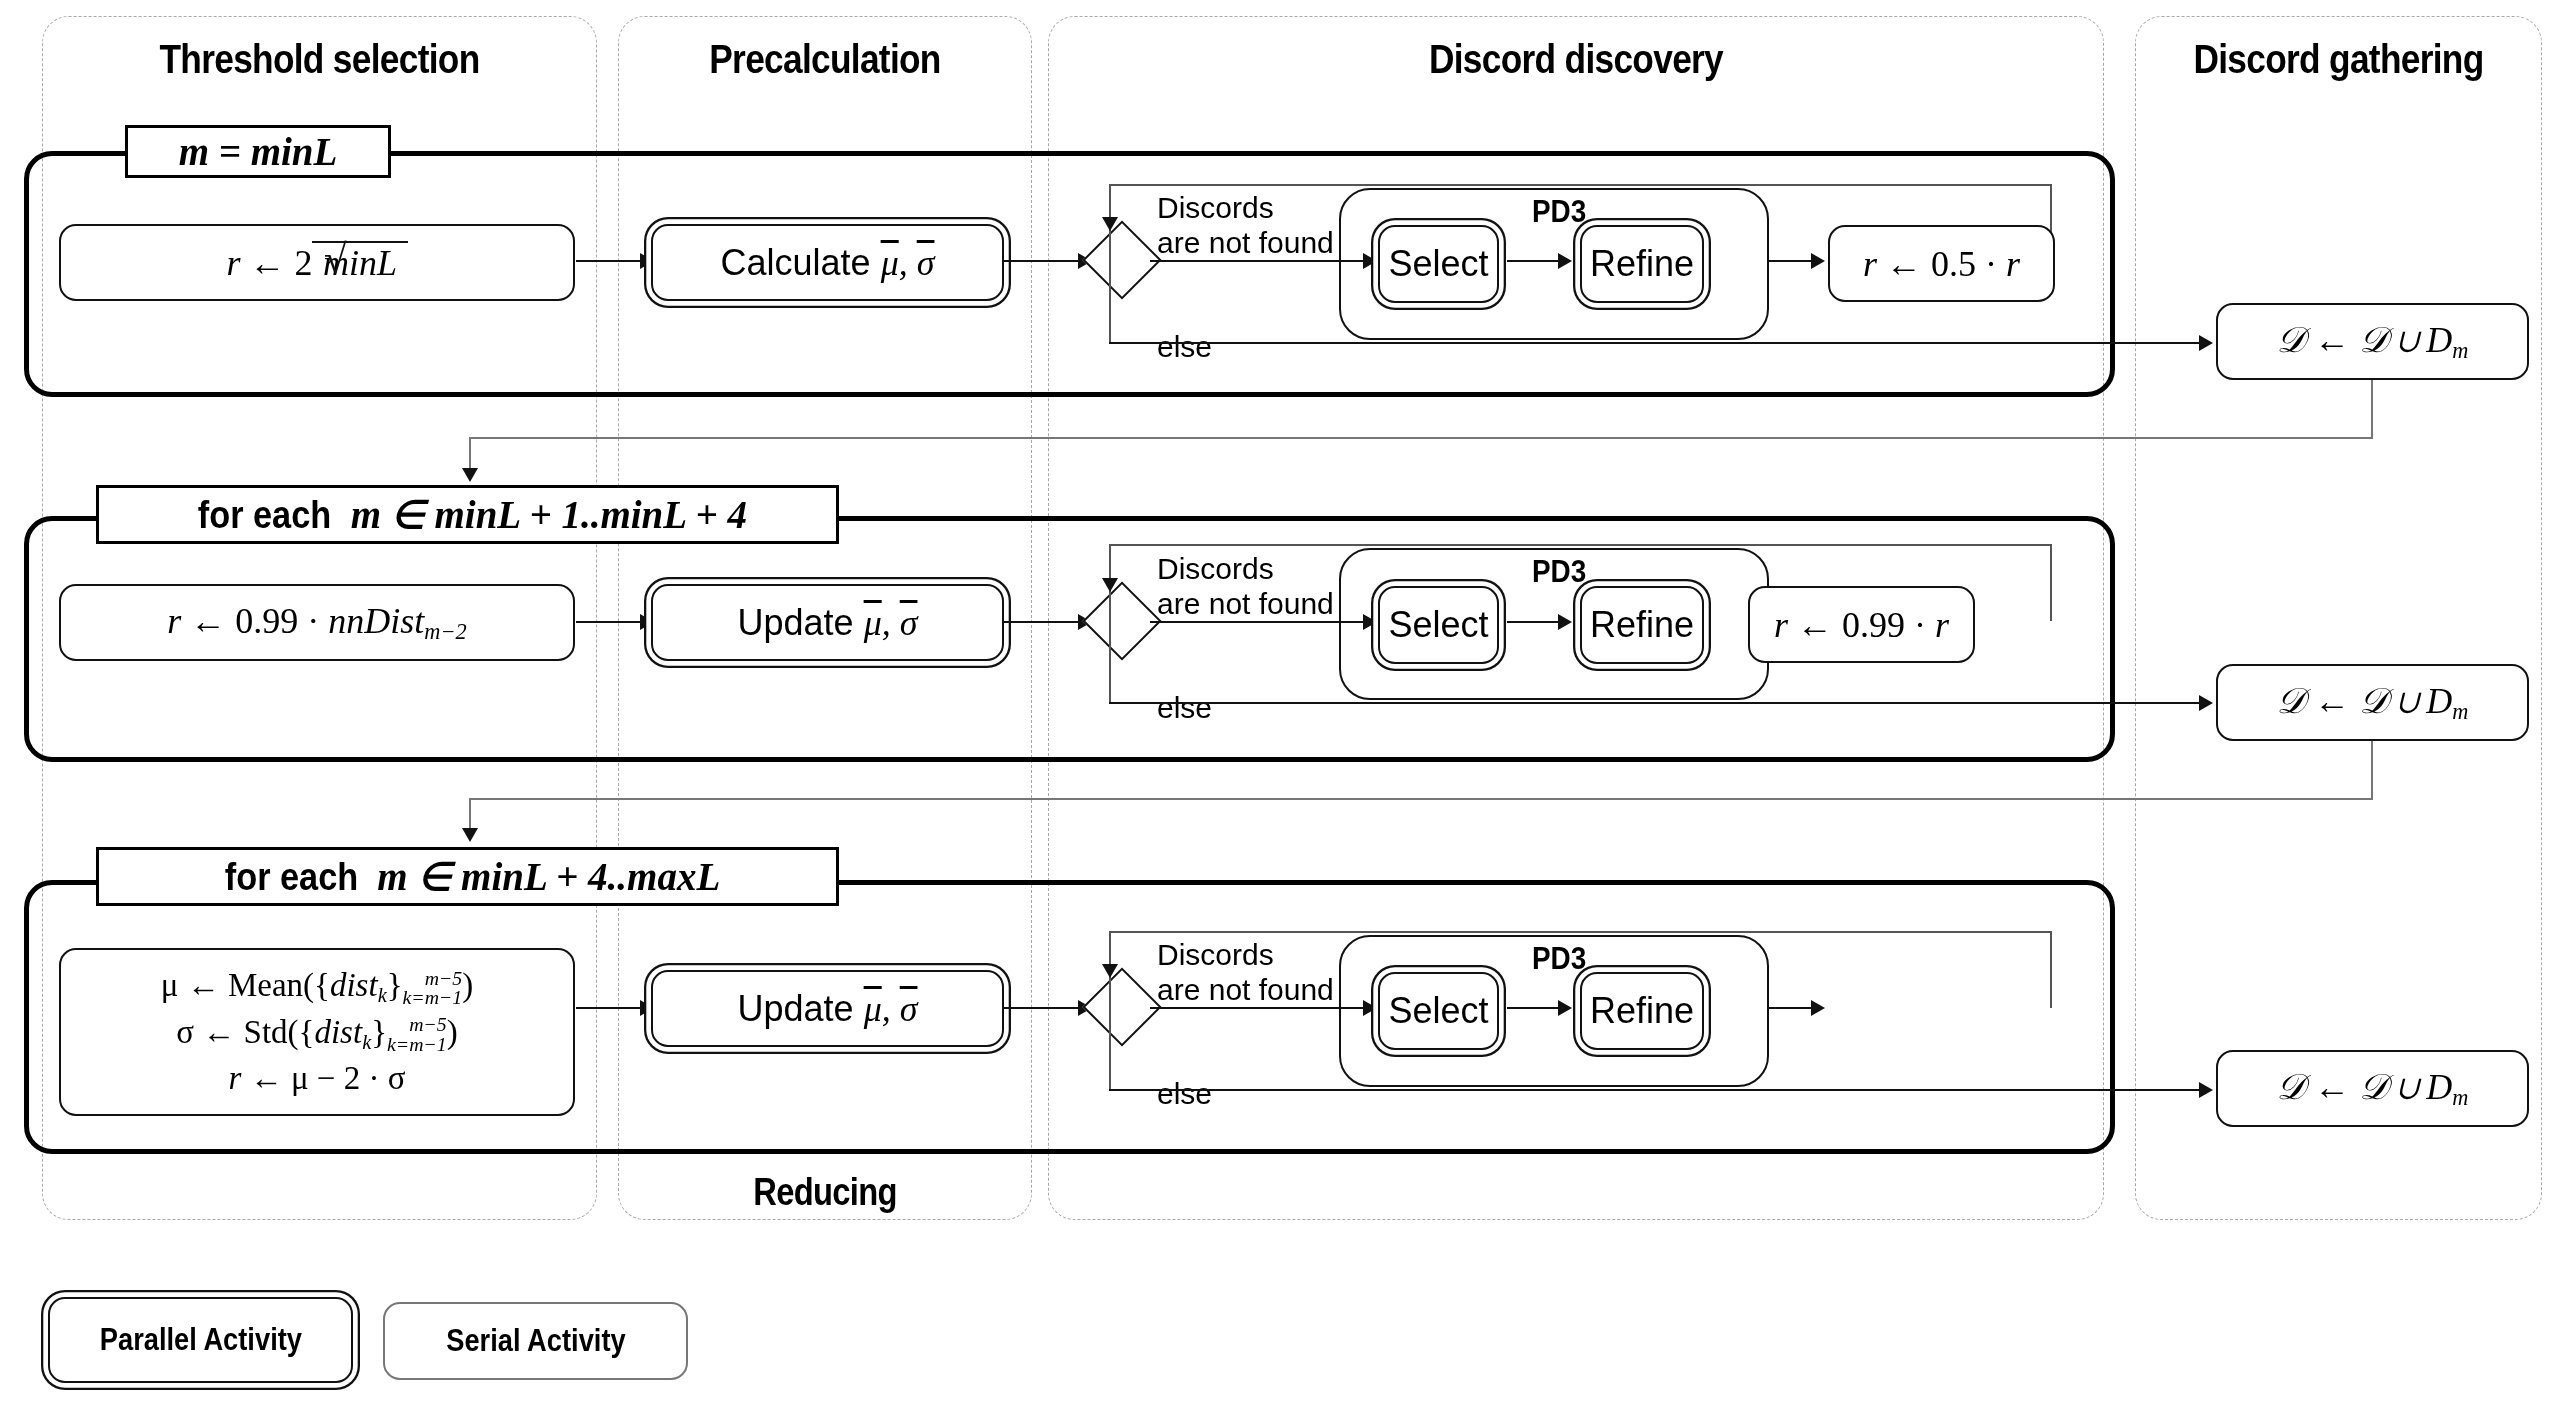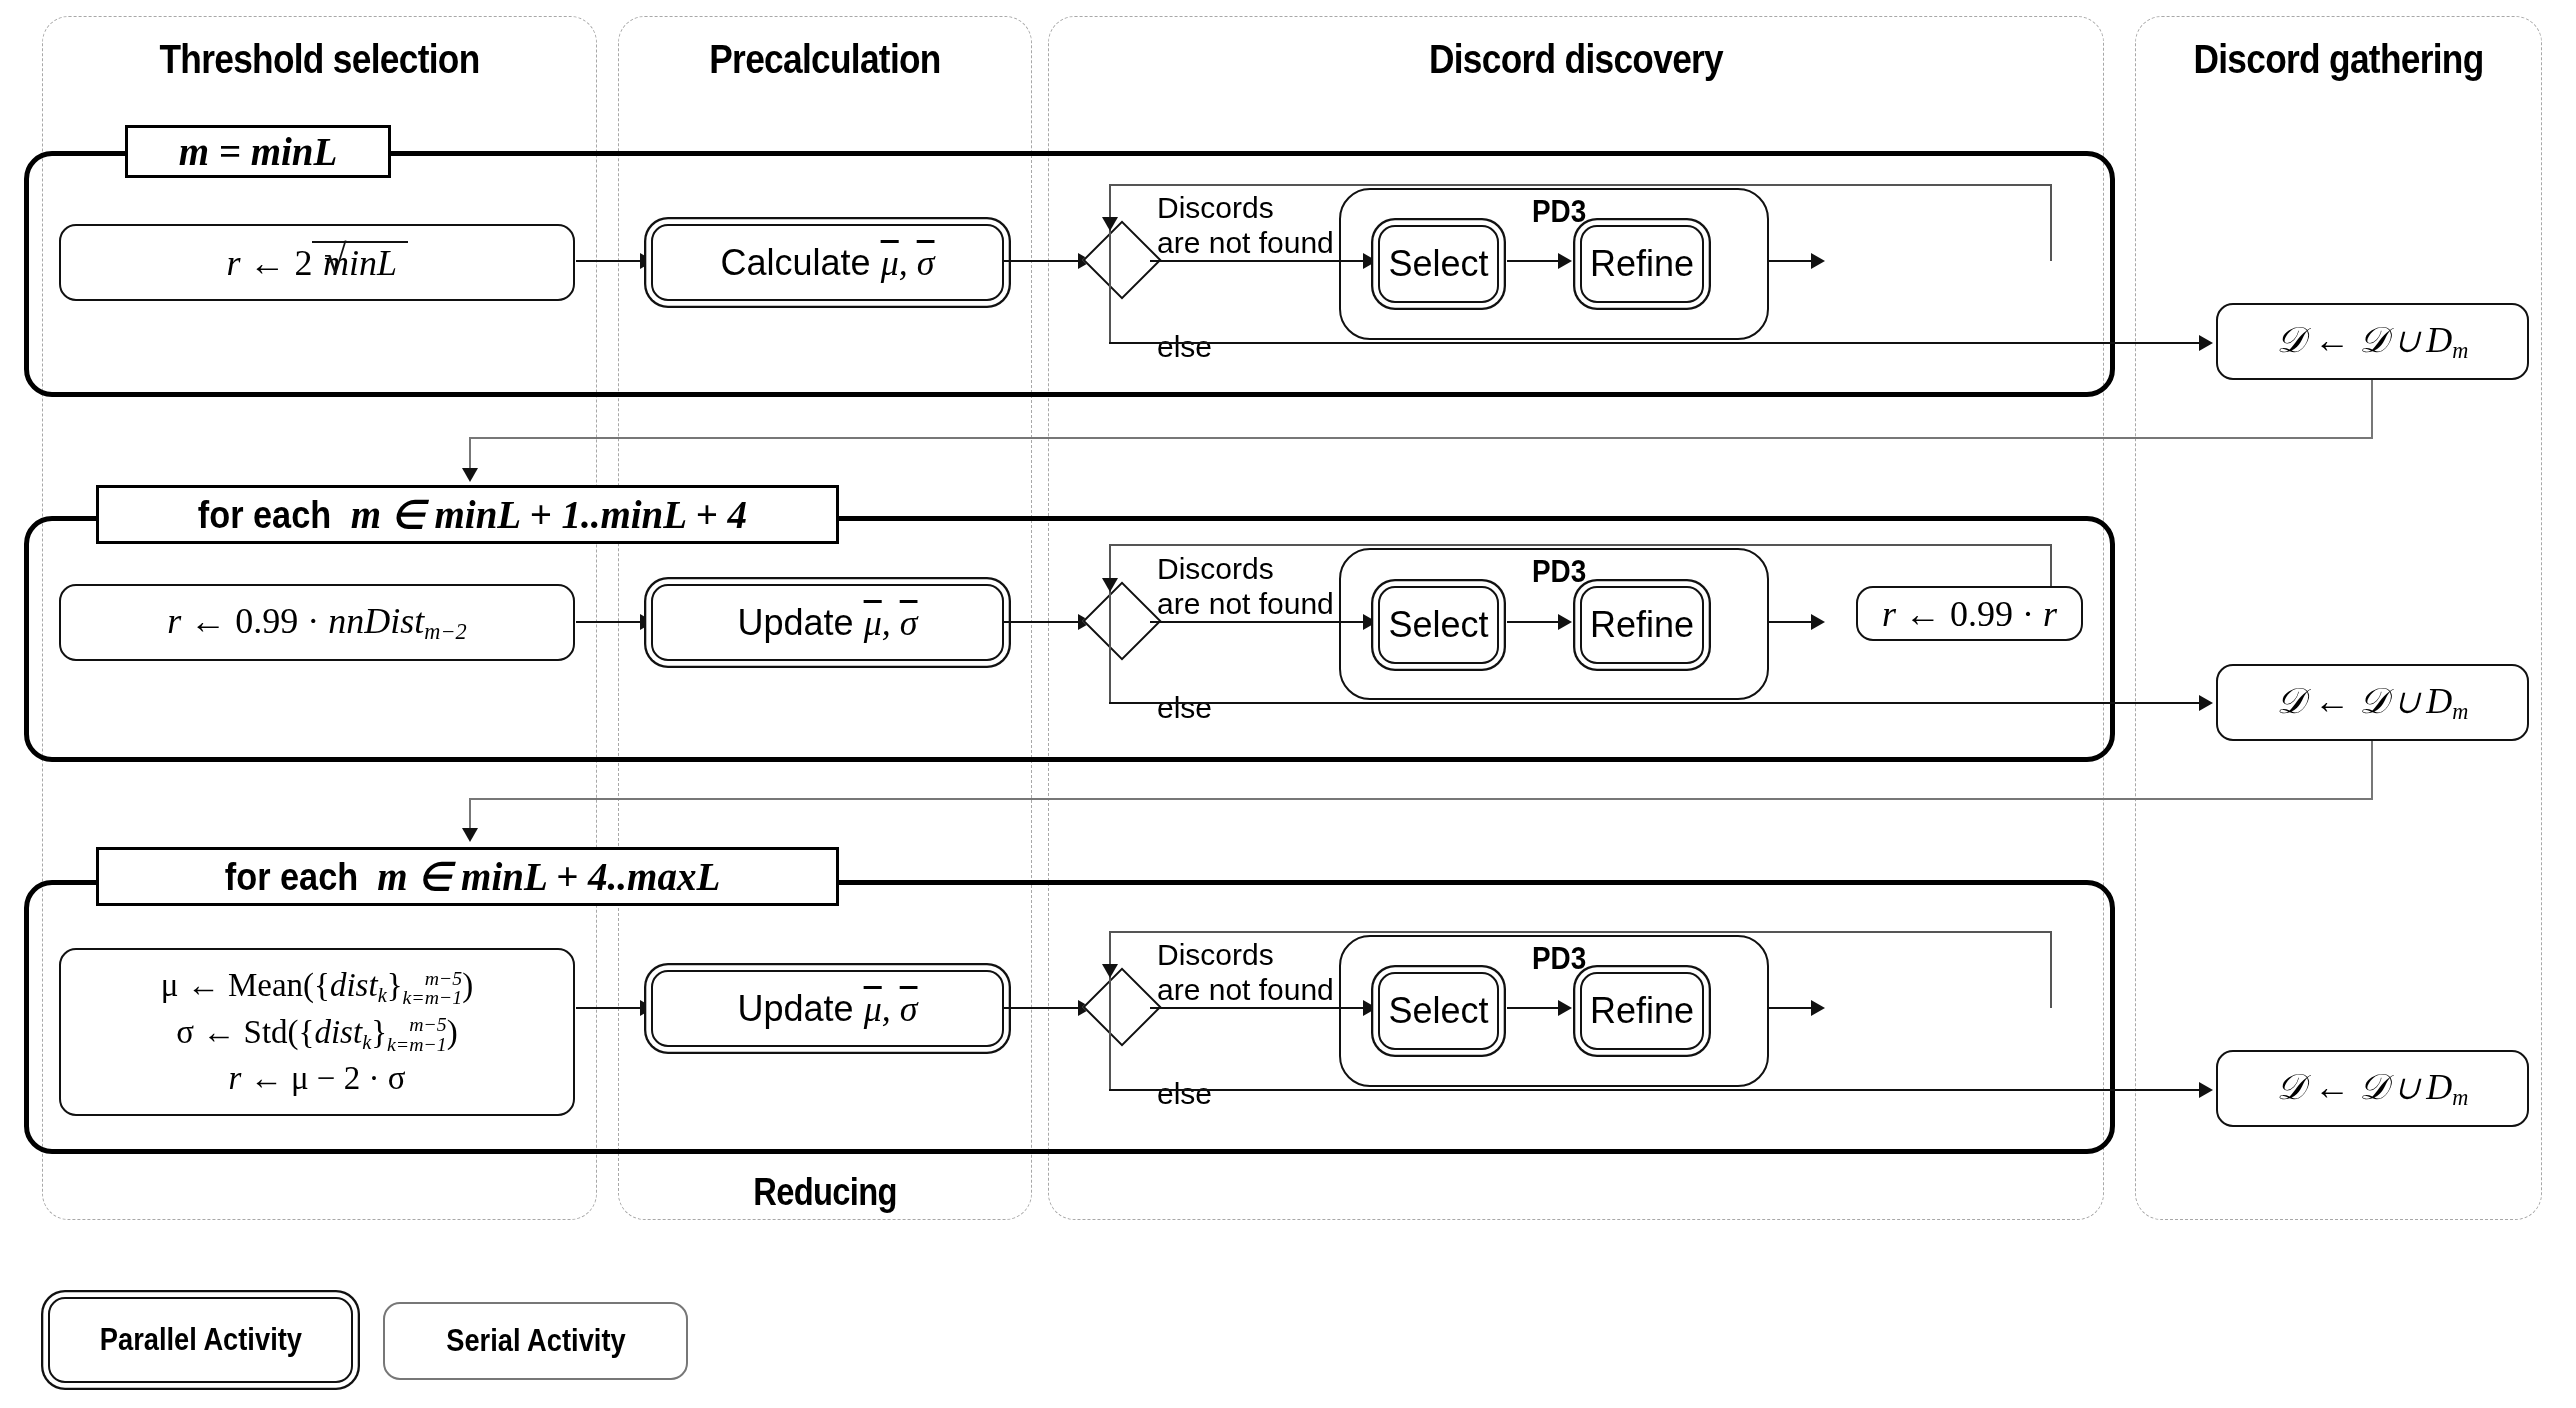--- a/index.html
+++ b/index.html
@@ -216,20 +216,23 @@
   </div>
   <div class="hline" style="left:1507px;top:260px;width:55px;"></div>
   <div class="arrow-r" style="left:1558px;top:253px;"></div>
   <div class="act parallel sans" style="left:1580px;top:225px;width:124px;height:78px;">
     <span style="font-size:36px;">Refine</span>
   </div>
 
   <div class="hline" style="left:1769px;top:260px;width:47px;"></div>
   <div class="arrow-r" style="left:1811px;top:253px;"></div>
 
+  <div class="act serif" style="left:1828px;top:225px;width:227px;height:77px;">
+    <span class="mathbox"><i>r</i> ← 0.5 · <i>r</i></span>
+  </div>
 
   <div class="hline" style="left:1109px;top:342px;width:1095px;"></div>
   <div class="arrow-r" style="left:2199px;top:335px;"></div>
 
   <div class="act serif" style="left:2216px;top:303px;width:313px;height:77px;">
     <span class="mathbox" style="font-style:italic;">𝒟 ← 𝒟 ∪ <i>D<sub>m</sub></i></span>
   </div>
 
   <div class="vline" style="left:2371px;top:380px;width:2.3px;height:59px;background:#777;"></div>
   <div class="hline" style="left:469px;top:437px;width:1904px;background:#777;"></div>
@@ -283,21 +286,21 @@
   </div>
   <div class="hline" style="left:1507px;top:621px;width:55px;"></div>
   <div class="arrow-r" style="left:1558px;top:614px;"></div>
   <div class="act parallel sans" style="left:1580px;top:586px;width:124px;height:78px;">
     <span style="font-size:36px;">Refine</span>
   </div>
 
   <div class="hline" style="left:1769px;top:621px;width:47px;"></div>
   <div class="arrow-r" style="left:1811px;top:614px;"></div>
 
-  <div class="act serif" style="left:1856px;top:586px;width:227px;height:55px;">
+  <div class="act serif" style="left:1748px;top:586px;width:227px;height:77px;">
     <span class="mathbox"><i>r</i> ← 0.99 · <i>r</i></span>
   </div>
 
   <div class="hline" style="left:1109px;top:702px;width:1095px;"></div>
   <div class="arrow-r" style="left:2199px;top:695px;"></div>
 
   <div class="act serif" style="left:2216px;top:664px;width:313px;height:77px;">
     <span class="mathbox" style="font-style:italic;">𝒟 ← 𝒟 ∪ <i>D<sub>m</sub></i></span>
   </div>
 

